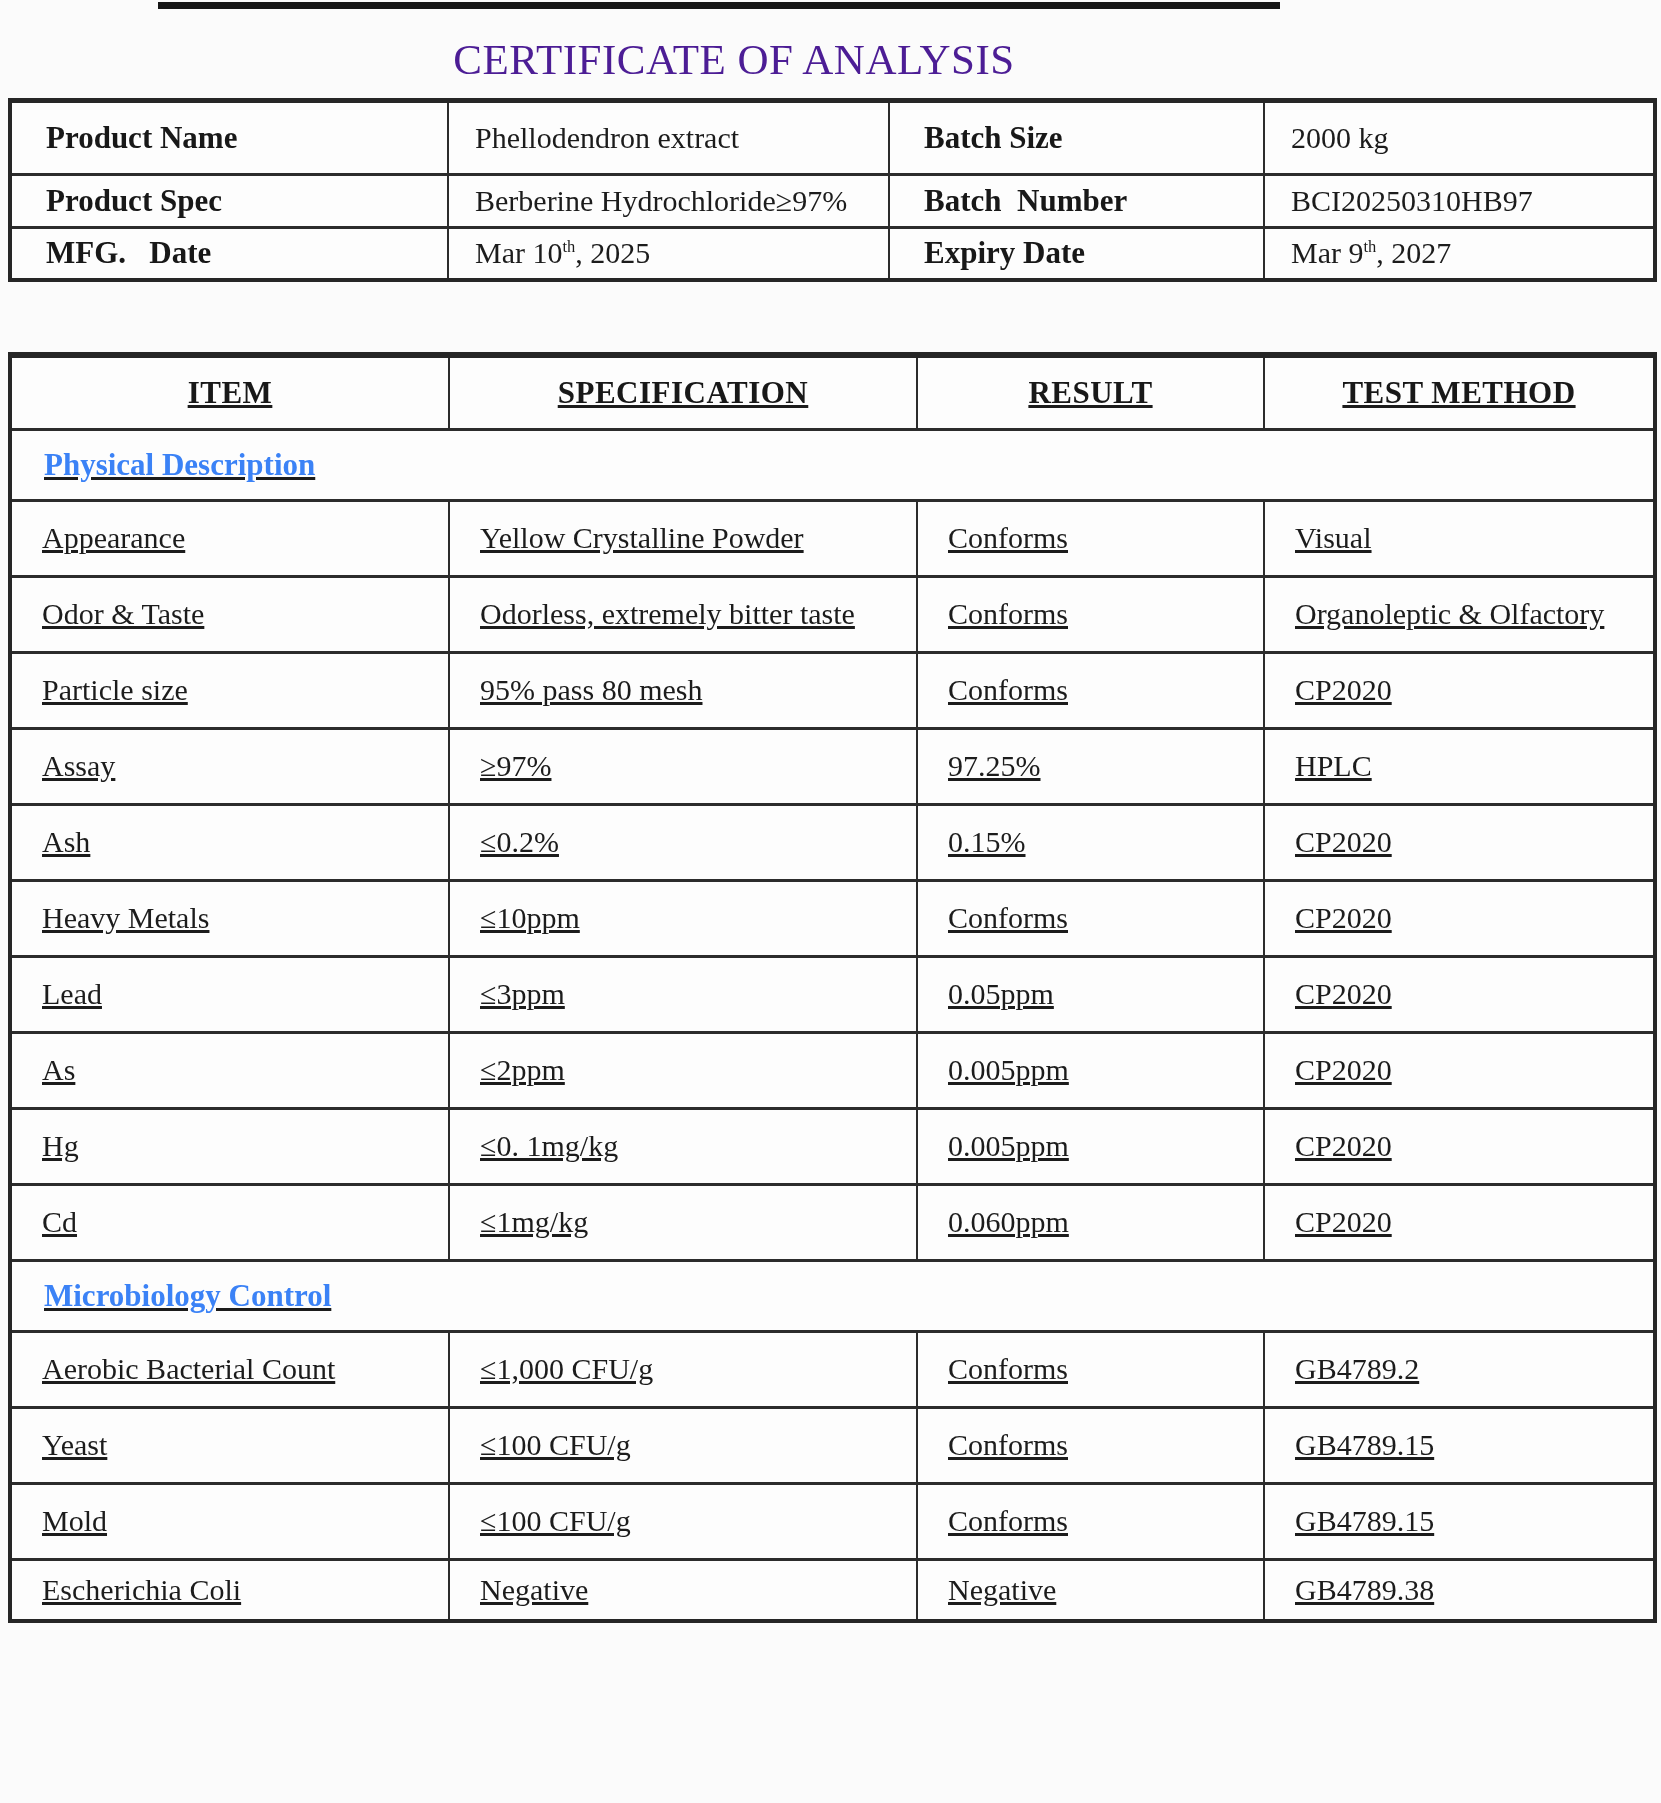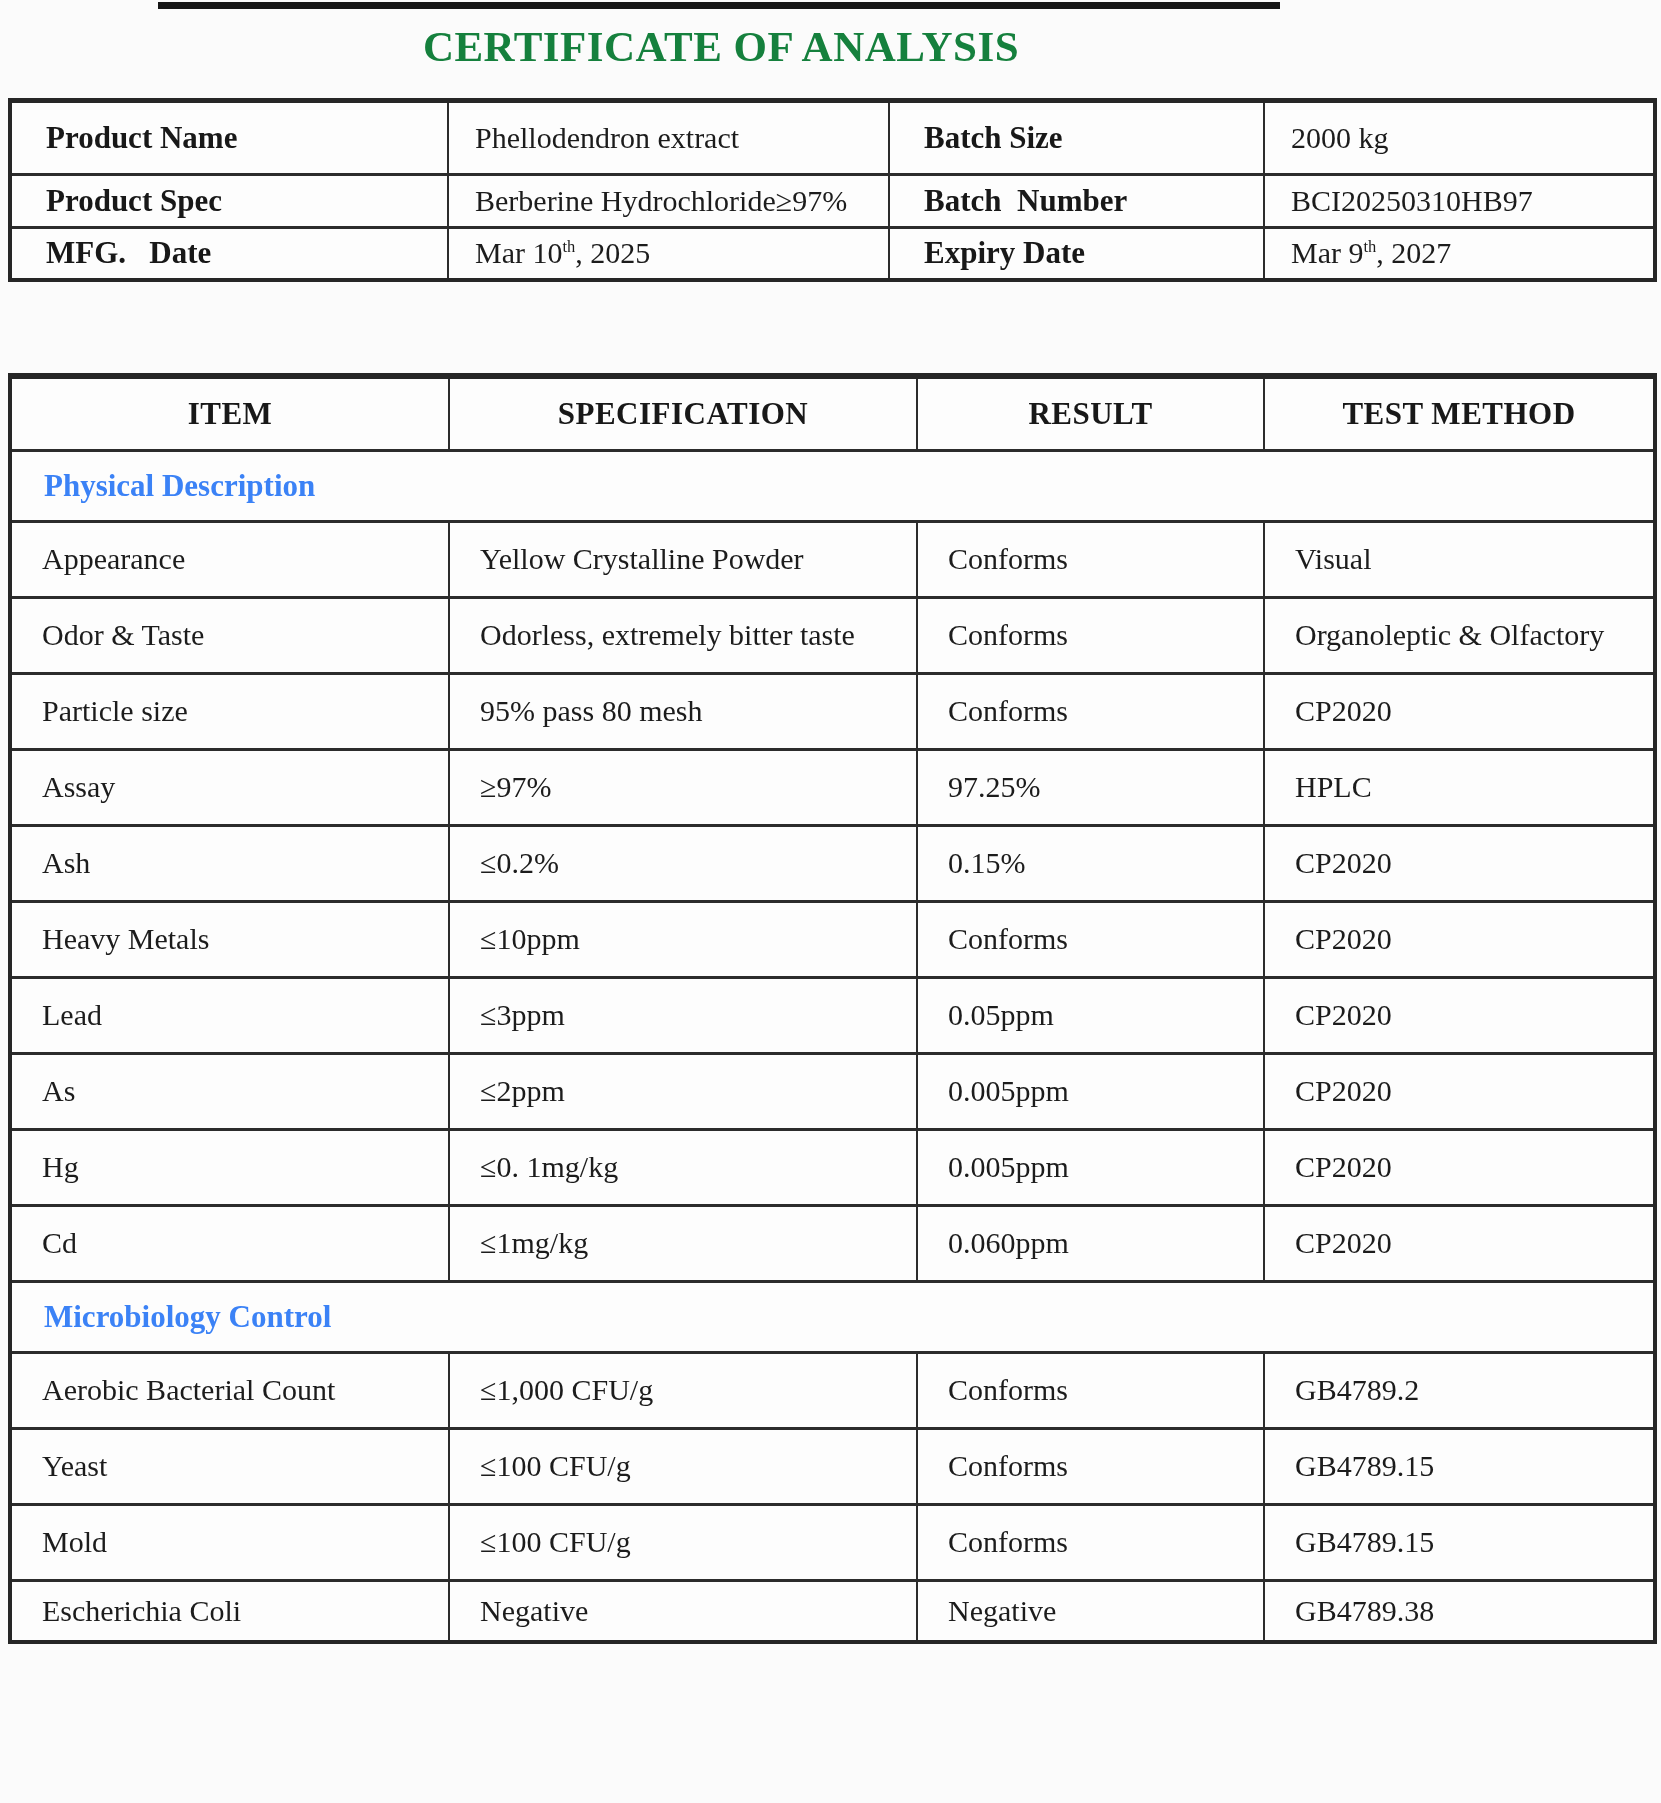--- a/index.html
+++ b/index.html
@@ -12,33 +12,33 @@
     font-family:"Liberation Serif","DejaVu Serif",serif;
     color:#1c1c1c;
   }
   .top-rule {
     position:absolute; left:158px; top:2px;
     width:1122px; height:7px;
     background:#161616;
   }
   .title {
     position:absolute; left:158px; top:20px;
-    width:1122px; margin:2px;
+    width:1122px; margin:15px;
     text-align:center;
-    font-size:43px; font-weight:bold; letter-spacing:0.5px;
-    color:#15803d;
+    font-size:43px; font-weight:normal; letter-spacing:0.5px;
+    color:#4c1d95;
   }
   table { border-collapse:collapse; table-layout:fixed; background:#fdfdfd; }
   .info-table {
     position:absolute; left:8px; top:98px; width:1645px;
     border:4px solid #262626; border-top-width:5px;
   }
   .main-table {
-    position:absolute; left:8px; top:373px; width:1645px;
-    border:4px solid #262626; border-top-width:6px;
+    position:absolute; left:8px; top:352px; width:1645px;
+    border:4px solid #262626; border-top-width:6px;text-decoration:underline;
   }
   td, th {
     border:2px solid #2c2c2c;
     border-top-width:3px; border-bottom-width:3px;
     vertical-align:middle;
     overflow:hidden;
   }
   
   .info-table tr:nth-child(1){ height:74px; }
   .info-table tr:nth-child(2){ height:53px; }

